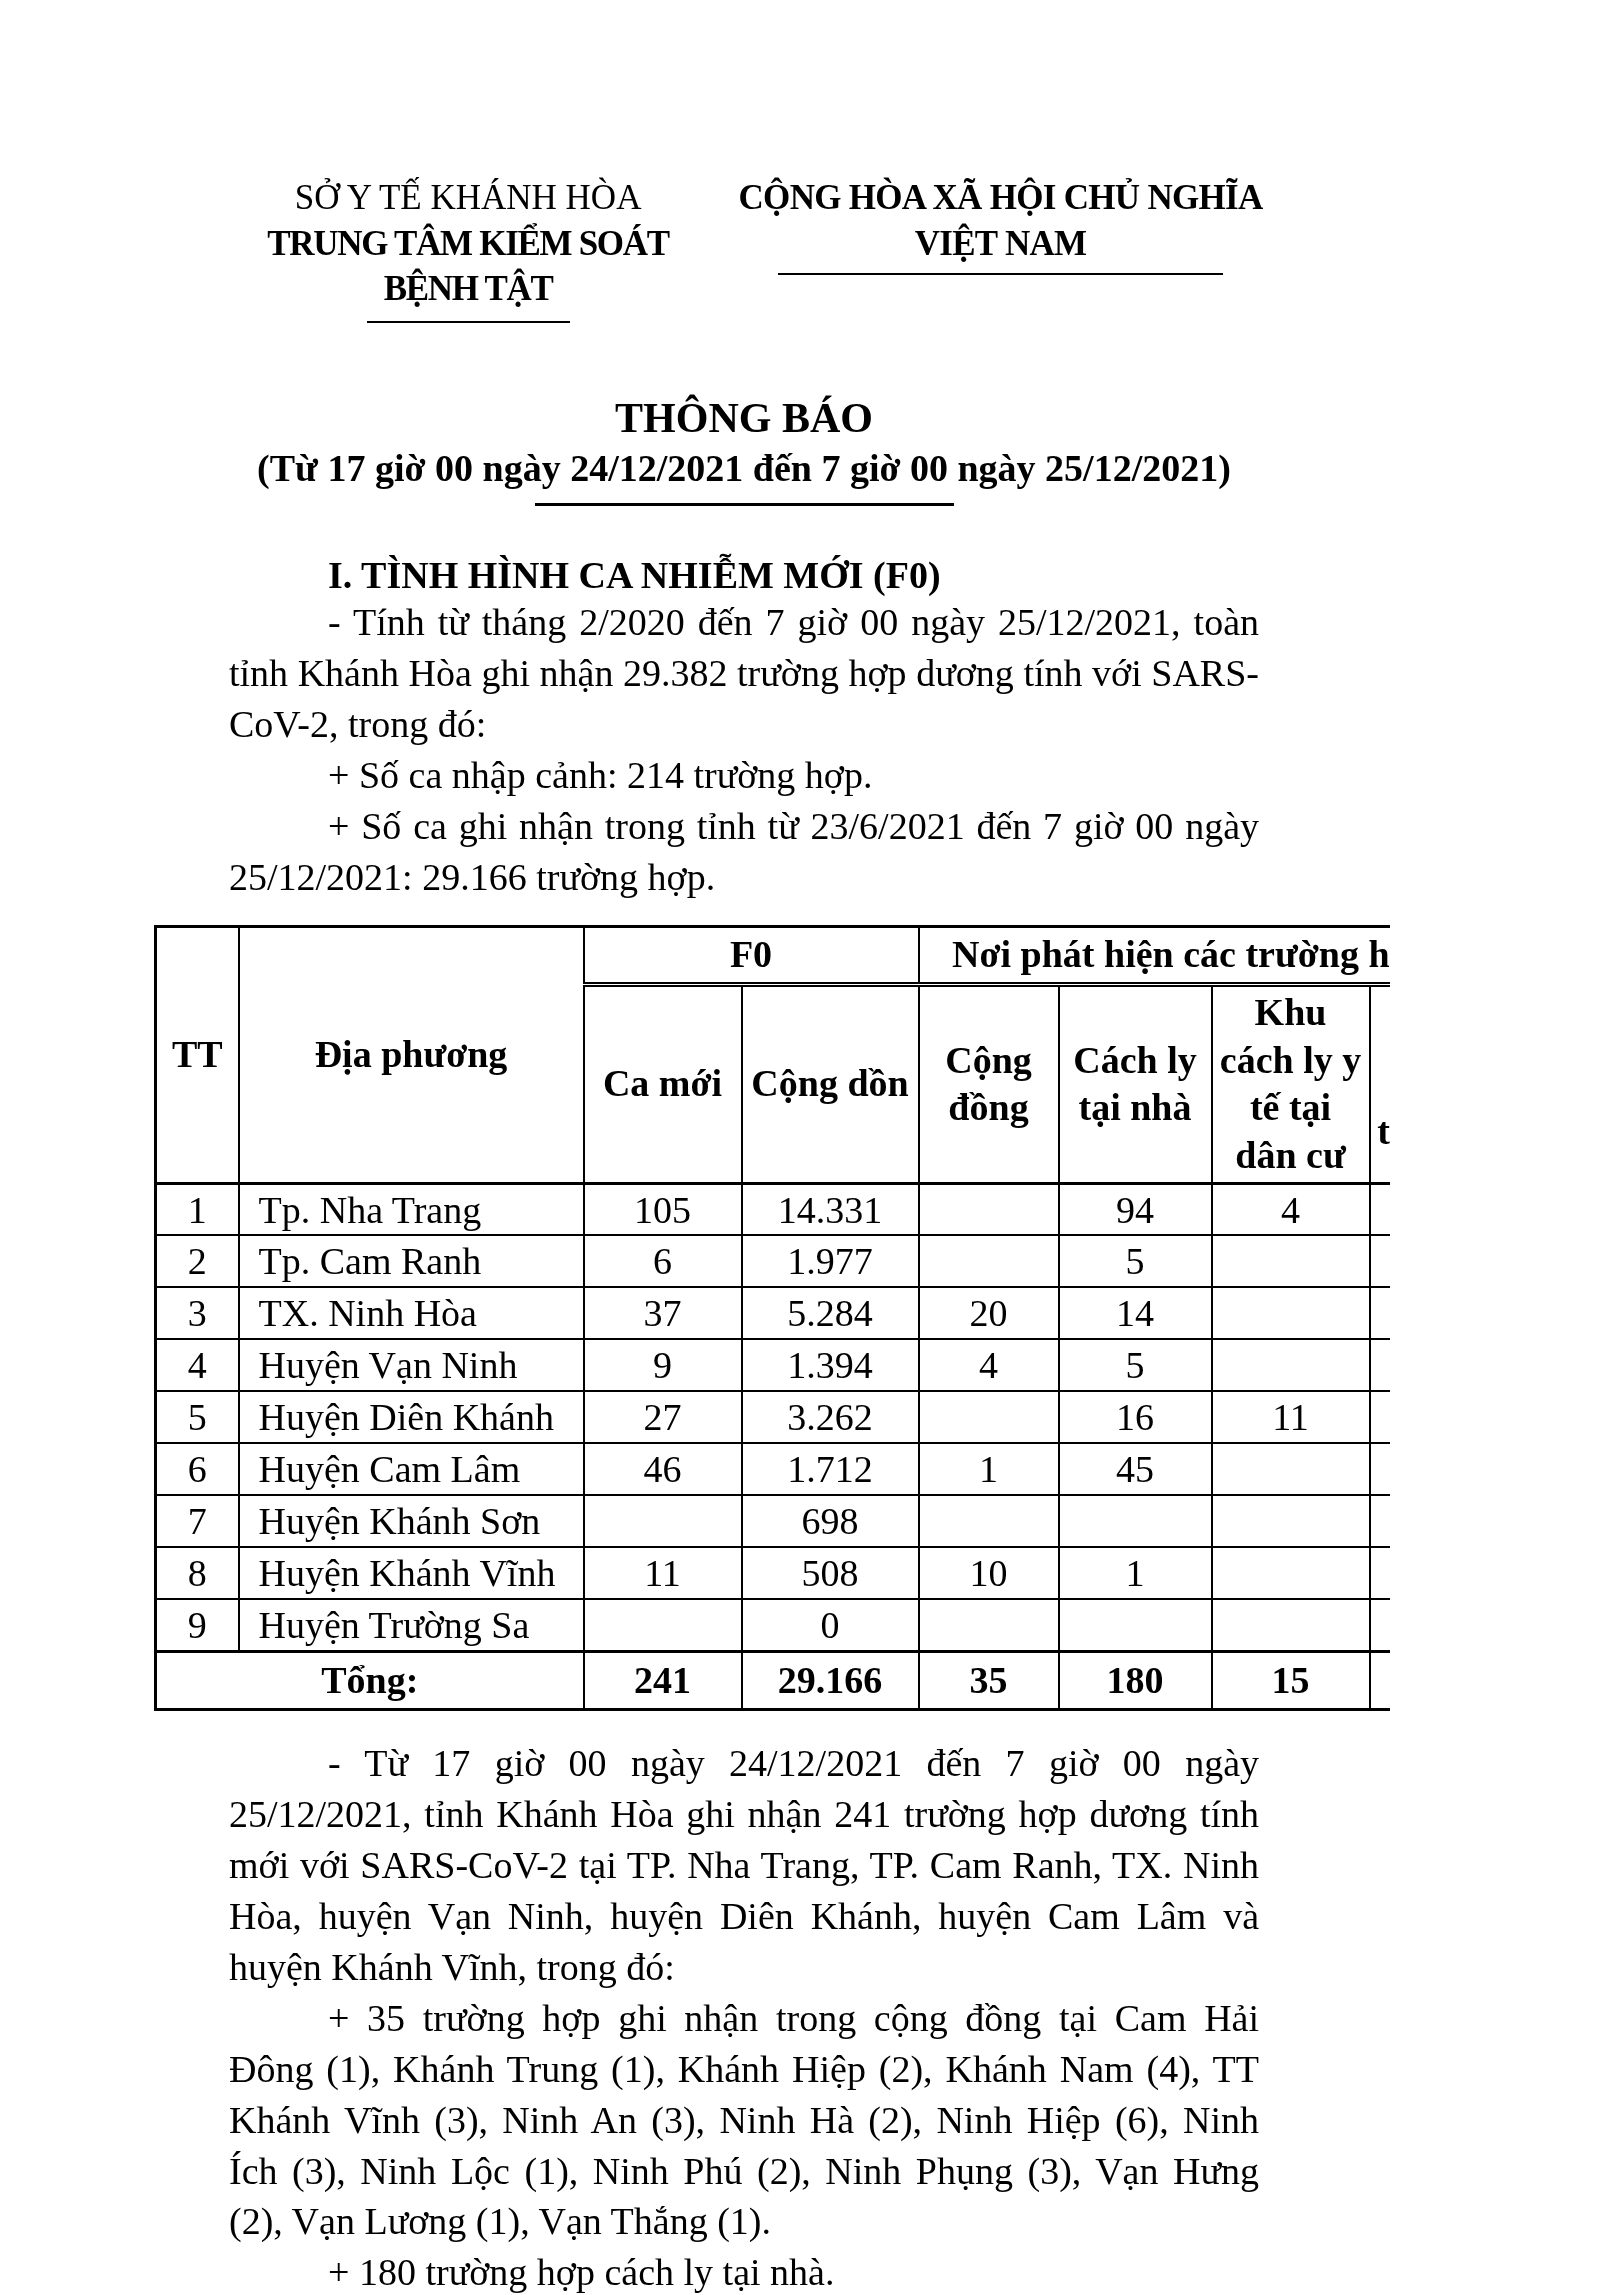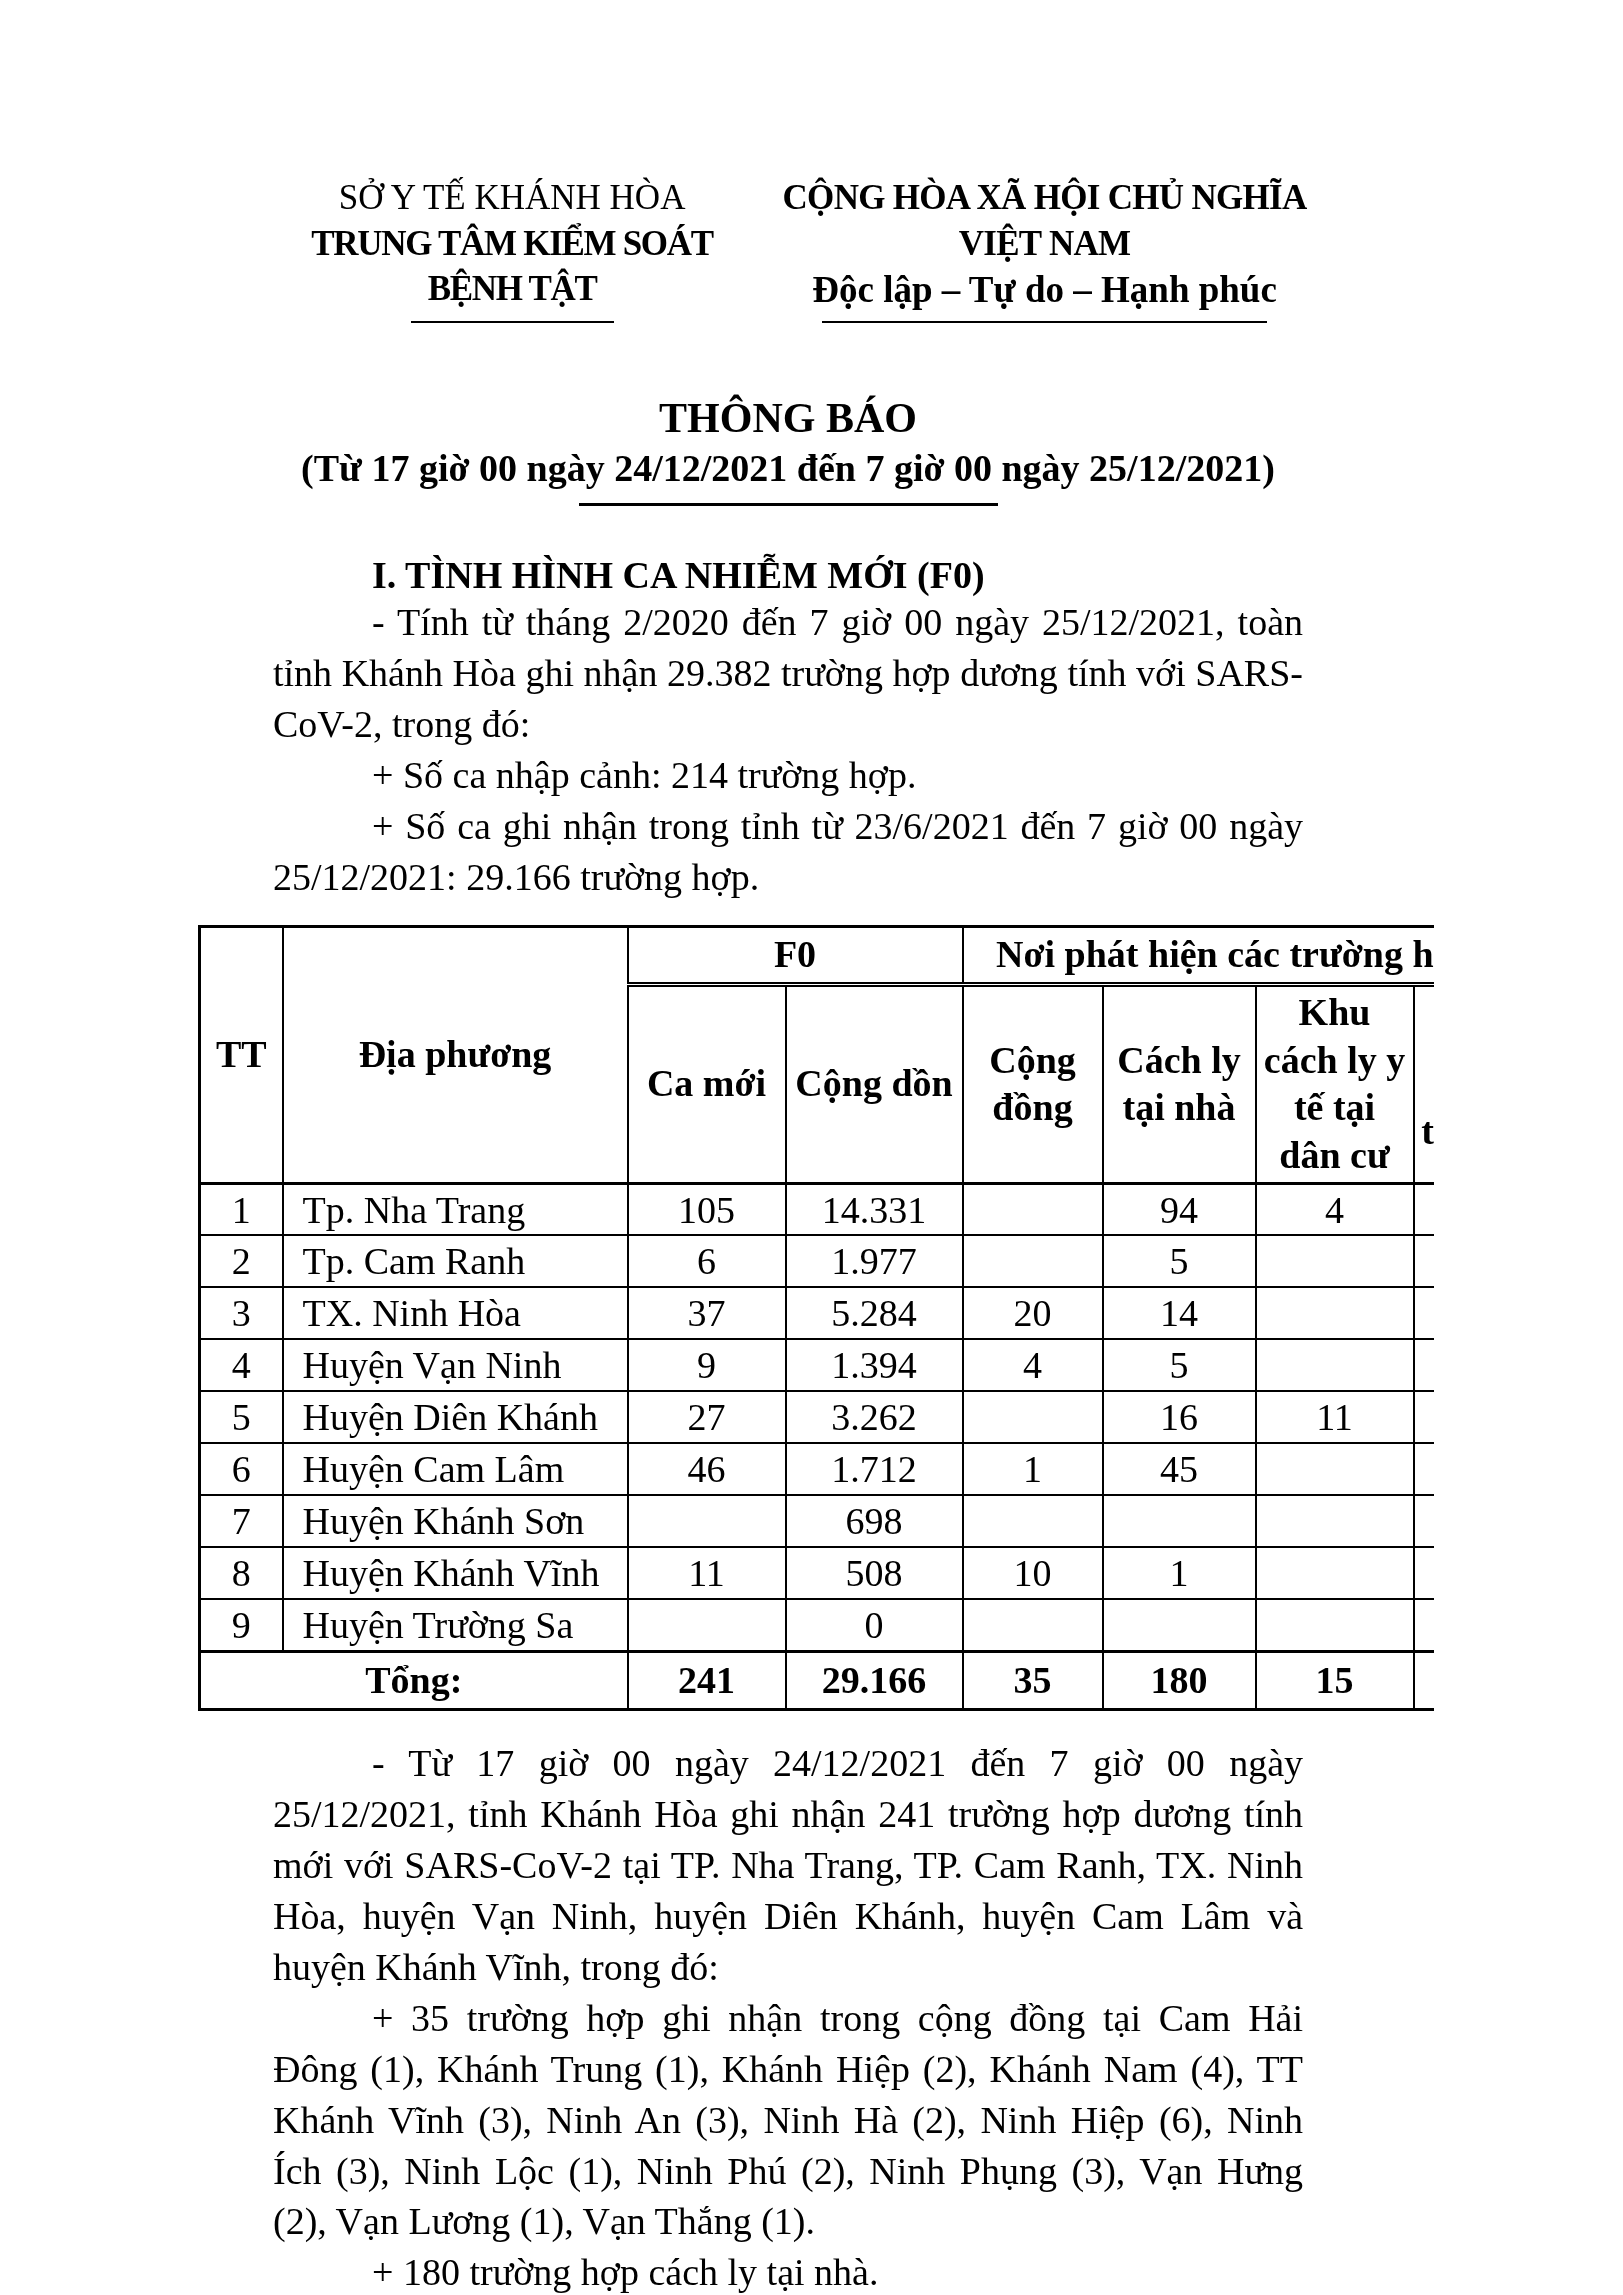--- a/index.html
+++ b/index.html
@@ -8,21 +8,20 @@
     width: 1623px; height: 2295px;
     color: #000;
     font-family: "Liberation Serif", "DejaVu Serif", serif;
     font-size: 38px;
   }
   .sheet {
     position: relative;
     width: 1390px; height: 2295px;
     padding: 175px 131px 0 229px;
     overflow: hidden;
-    margin-left: 44px;
   }
   
   .hdr { display: flex; justify-content: space-between; margin-right: -35px; }
   .hdr-left  { width: 576px;  text-align: center; }
   .hdr-right { width: 707px; text-align: center; }
   .org1 { font-size: 35px; line-height: 1.3; }
   .org2 { font-size: 35px; line-height: 1.3; font-weight: 700; letter-spacing: -1.3px; }
   .nat1 { font-size: 35px; line-height: 1.3; font-weight: 700; letter-spacing: -0.7px; }
   .nat2 { font-size: 37px; line-height: 1.3; font-weight: 700; }
   .rule { height: 2.6px; background: #000; }
@@ -71,21 +70,20 @@
 <div class="sheet">
 
   <div class="hdr">
     <div class="hdr-left">
       <div class="org1">SỞ Y TẾ KHÁNH HÒA</div>
       <div class="org2">TRUNG TÂM KIỂM SOÁT BỆNH TẬT</div>
       <div class="rule rule-left"></div>
     </div>
     <div class="hdr-right">
       <div class="nat1">CỘNG HÒA XÃ HỘI CHỦ NGHĨA VIỆT NAM</div>
-      <div class="nat2">Độc lập – Tự do – Hạnh phúc</div>
       <div class="rule rule-right"></div>
     </div>
   </div>
 
   <div class="title">THÔNG BÁO</div>
   <div class="subtitle subtitle2">(Từ 17 giờ 00 ngày 24/12/2021 đến 7 giờ 00 ngày 25/12/2021)</div>
   <div class="rule rule-title"></div>
 
   <div class="section">I. TÌNH HÌNH CA NHIỄM MỚI (F0)</div>
 

